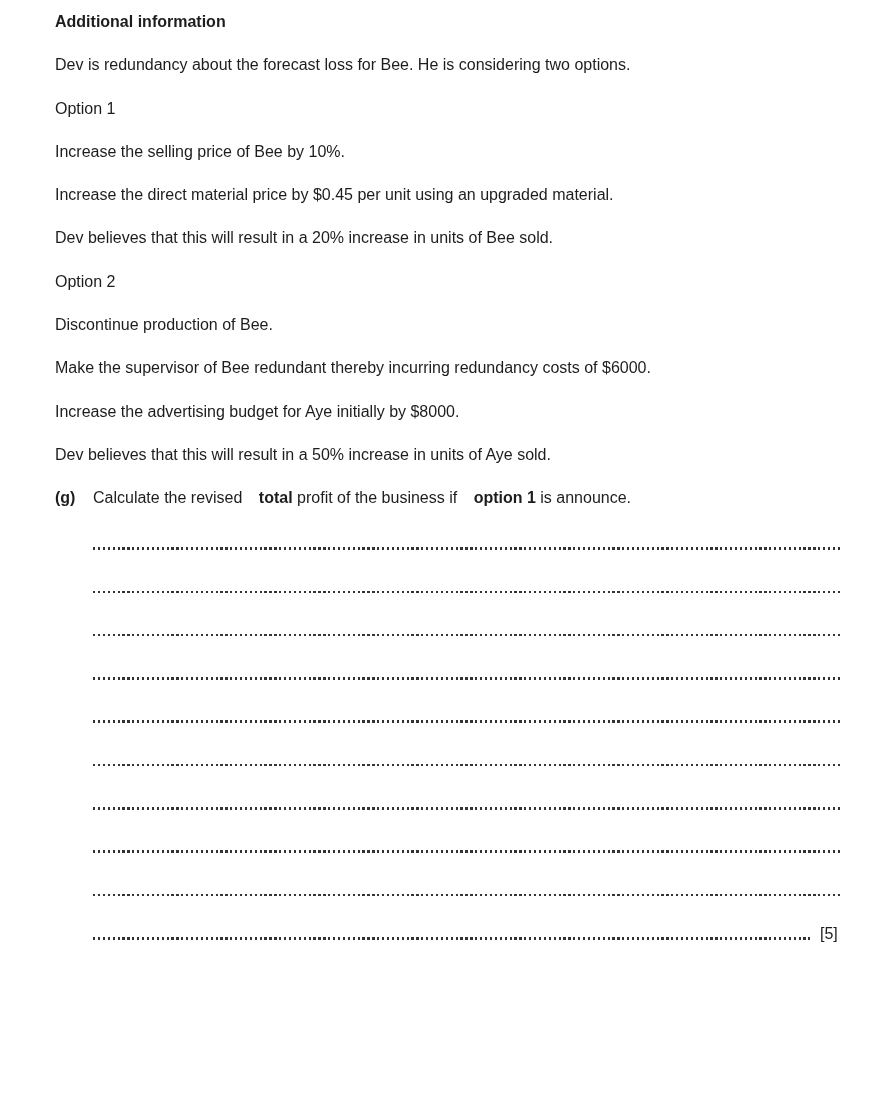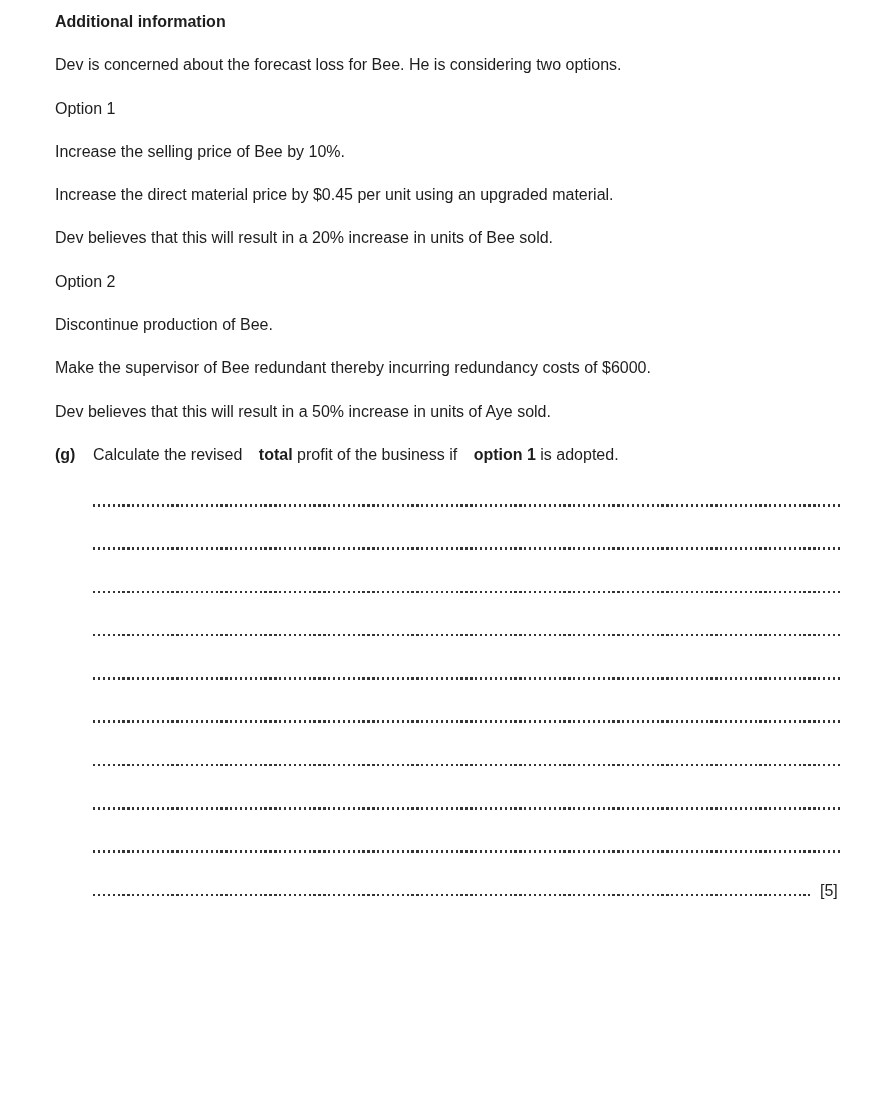--- a/index.html
+++ b/index.html
@@ -70,45 +70,46 @@
   }
 </style>
 </head>
 <body>
 
 <div class="page">
   <div class="content">
 
     <p class="para bold">Additional information</p>
 
-    <p class="para">Dev is concerned about the forecast loss for Bee. He is considering two options.</p>
+    <p class="para">Dev is redundancy about the forecast loss for Bee. He is considering two options.</p>
 
     <p class="para">Option 1</p>
 
 
     <p class="para">Increase the selling price of Bee by 10%.</p>
 
     <p class="para">Increase the direct material price by $0.45 per unit using an upgraded material.</p>
 
 
     <p class="para">Dev believes that this will result in a 20% increase in units of Bee sold.</p>
 
     <p class="para">Option 2</p>
 
     <p class="para">Discontinue production of Bee.</p>
 
     <p class="para">Make the supervisor of Bee redundant thereby incurring redundancy costs of $6000.</p>
 
+    <p class="para">Increase the advertising budget for Aye initially by $8000.</p>
 
 
     <p class="para">Dev believes that this will result in a 50% increase in units of Aye sold.</p>
 
     <div class="question-line">
       <span class="q-label">(g)</span>
-      <span class="q-text"><span>Calculate the revised </span><b>total</b><span> profit of the business if </span><b>option 1</b><span> is adopted.</span></span>
+      <span class="q-text"><span>Calculate the revised </span><b>total</b><span> profit of the business if </span><b>option 1</b><span> is announce.</span></span>
     </div>
 
     <div class="answer-area">
 
       <div class="answer-line">
           <div class="dots"></div>
         </div>
         <div class="answer-line">
           <div class="dots"></div>
         </div>

